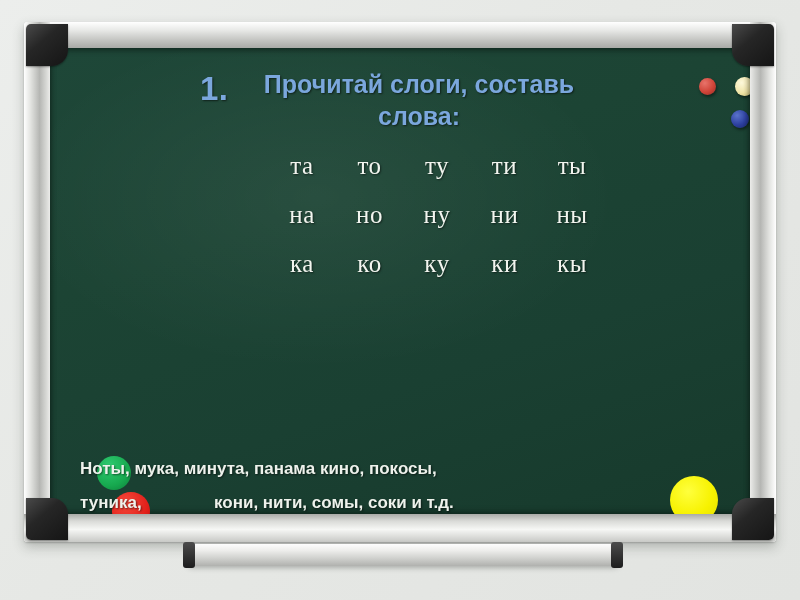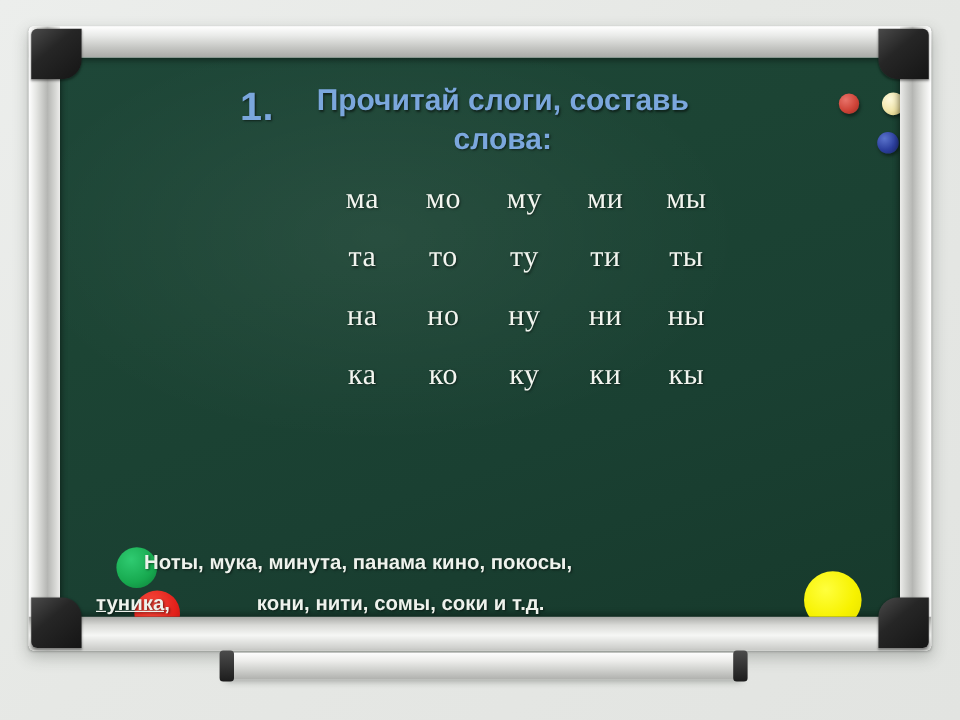--- a/index.html
+++ b/index.html
@@ -188,28 +188,26 @@
     font-weight: bold;
     color: #eef2ec;
     text-shadow: 1px 1px 2px rgba(0,0,0,0.55);
     line-height: 34px;
   }
   .word-line-1 {
     position: absolute;
     left: 16px;
     top: 0;
     white-space: nowrap;
-    margin-left: 40px;
   }
   .word-line-2a {
     position: absolute;
     left: 16px;
     top: 34px;
     white-space: nowrap;
-    text-decoration: underline;
   }
   .word-line-2b {
     position: absolute;
     left: 150px;
     top: 34px;
     white-space: nowrap;
   }
 
   
   .magnet {
@@ -272,27 +270,20 @@
 
     <div class="board-surface">
 
       <div class="title-block">
         <div class="title-num">1.</div>
         <div class="title-text">Прочитай слоги, составь</div>
         <div class="title-text">слова:</div>
       </div>
 
       <div class="syllables">
-        <div class="syl-row">
-          <span class="syl-cell">ма</span>
-          <span class="syl-cell">мо</span>
-          <span class="syl-cell">му</span>
-          <span class="syl-cell">ми</span>
-          <span class="syl-cell">мы</span>
-        </div>
         <div class="syl-row">
           <span class="syl-cell">та</span>
           <span class="syl-cell">то</span>
           <span class="syl-cell">ту</span>
           <span class="syl-cell">ти</span>
           <span class="syl-cell">ты</span>
         </div>
         <div class="syl-row">
           <span class="syl-cell">на</span>
           <span class="syl-cell">но</span>

